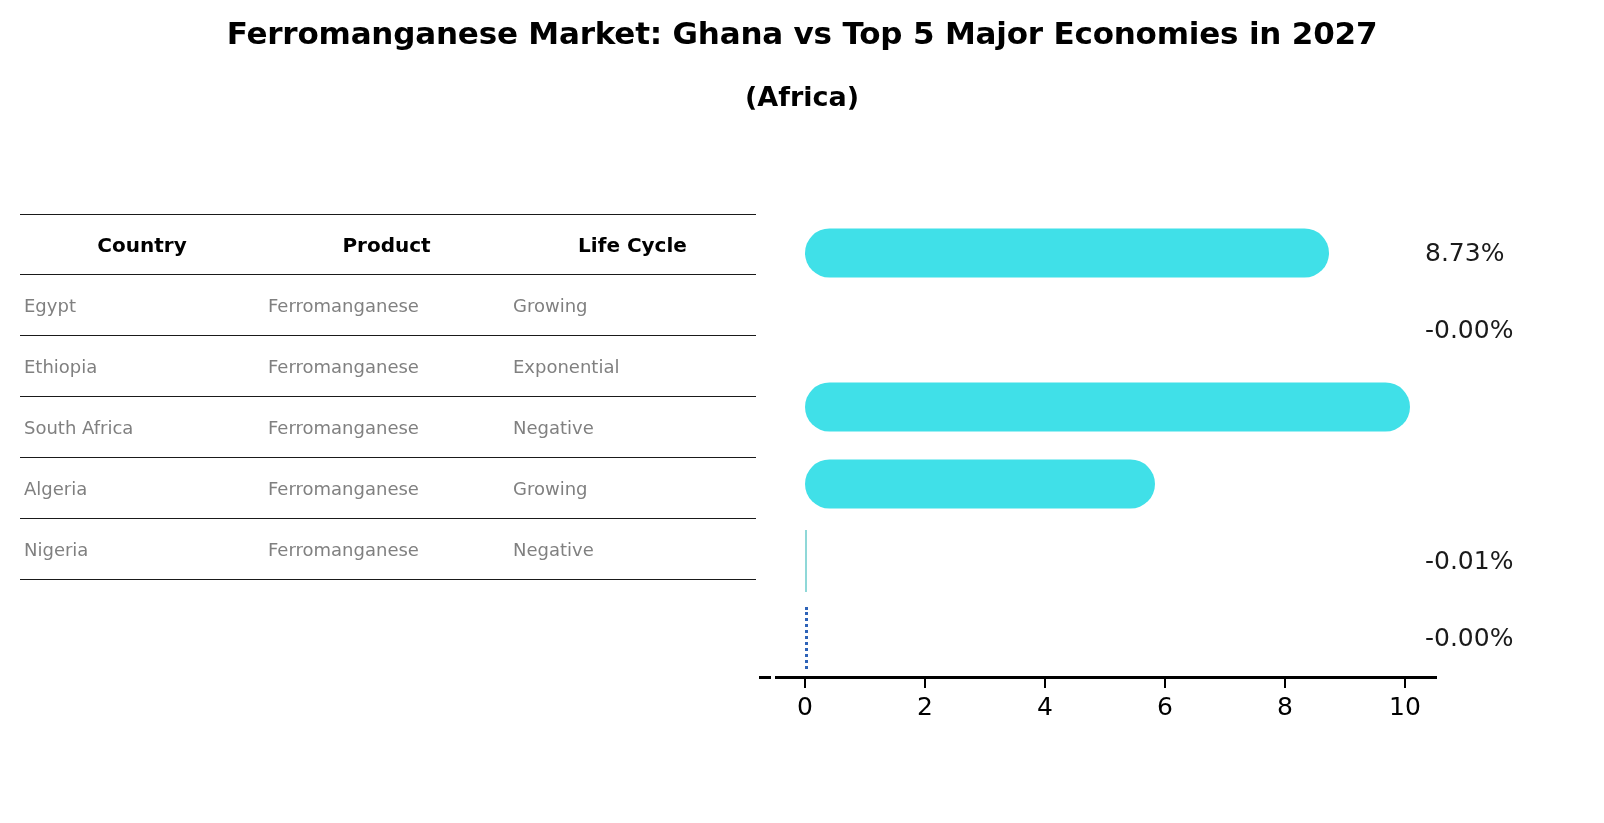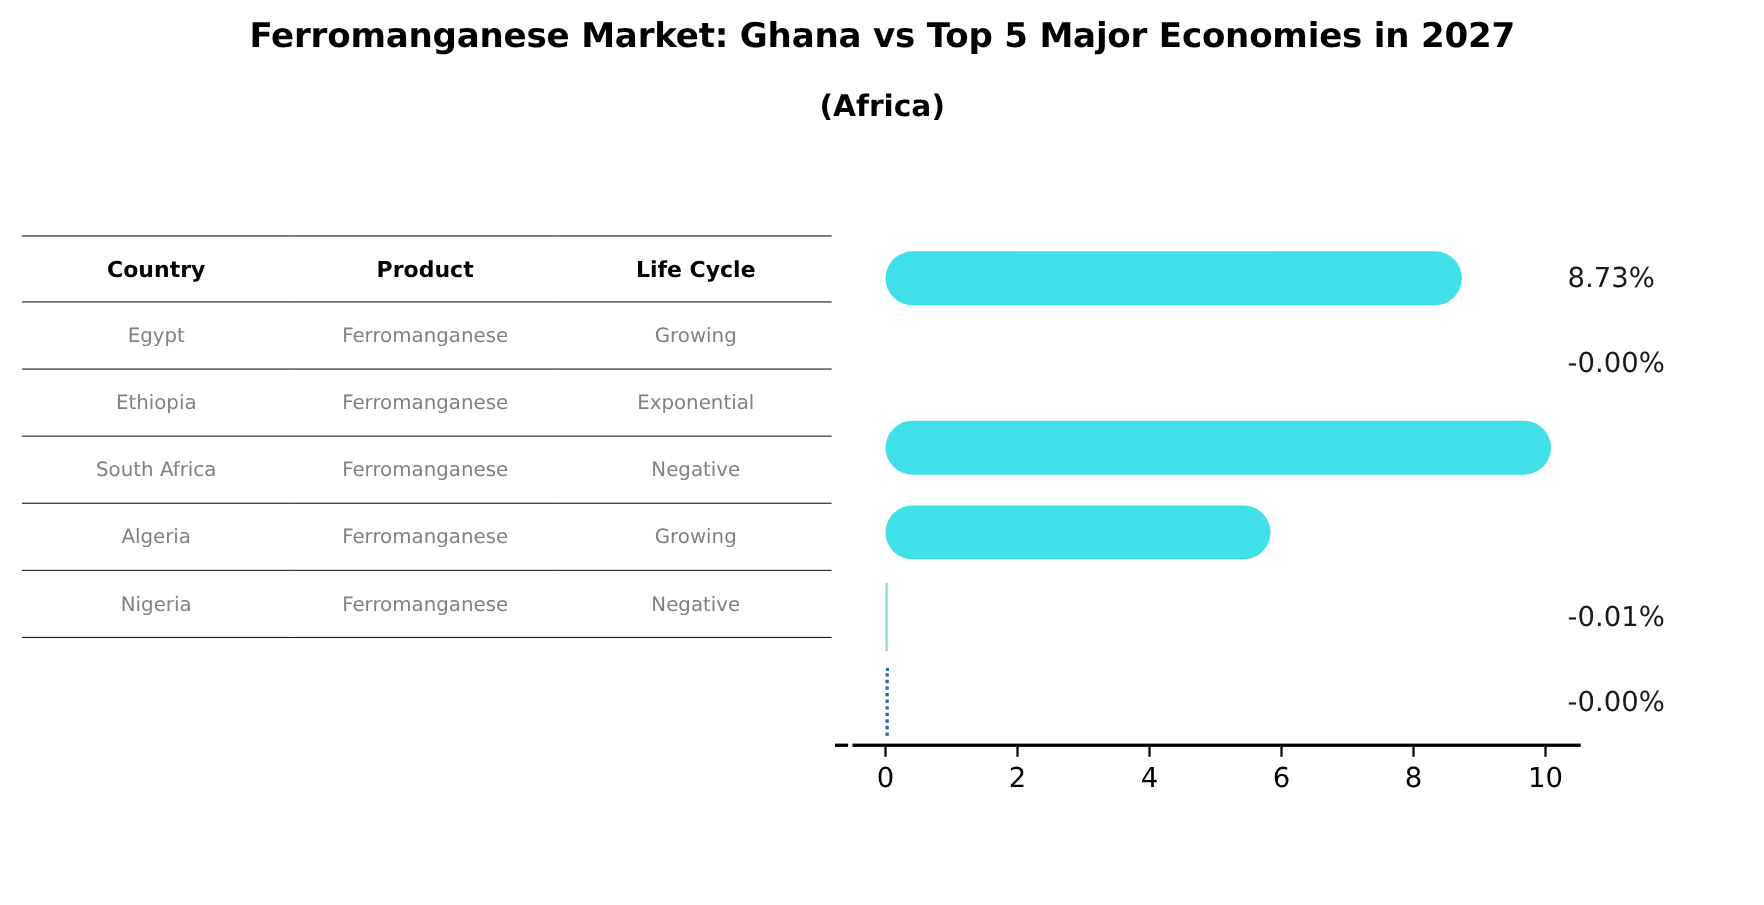--- a/index.html
+++ b/index.html
@@ -61,21 +61,21 @@
     color: #000000;
     text-align: center;
     padding: 18px 4px 17px 4px;
     border-top: 1.6px solid #1a1a1a;
     border-bottom: 1.6px solid #1a1a1a;
   }
   table.tbl tbody td {
     font-size: 18px;
     font-weight: normal;
     color: #808080;
-    text-align: center;
+    text-align: left;
     padding: 20px 4px 19px 4px;
     border-bottom: 1.6px solid #1a1a1a;
   }
   table.tbl tbody tr.highlight td {
     color: #2e86de;
   }
 
   
   .chart-panel {
     position: absolute;

